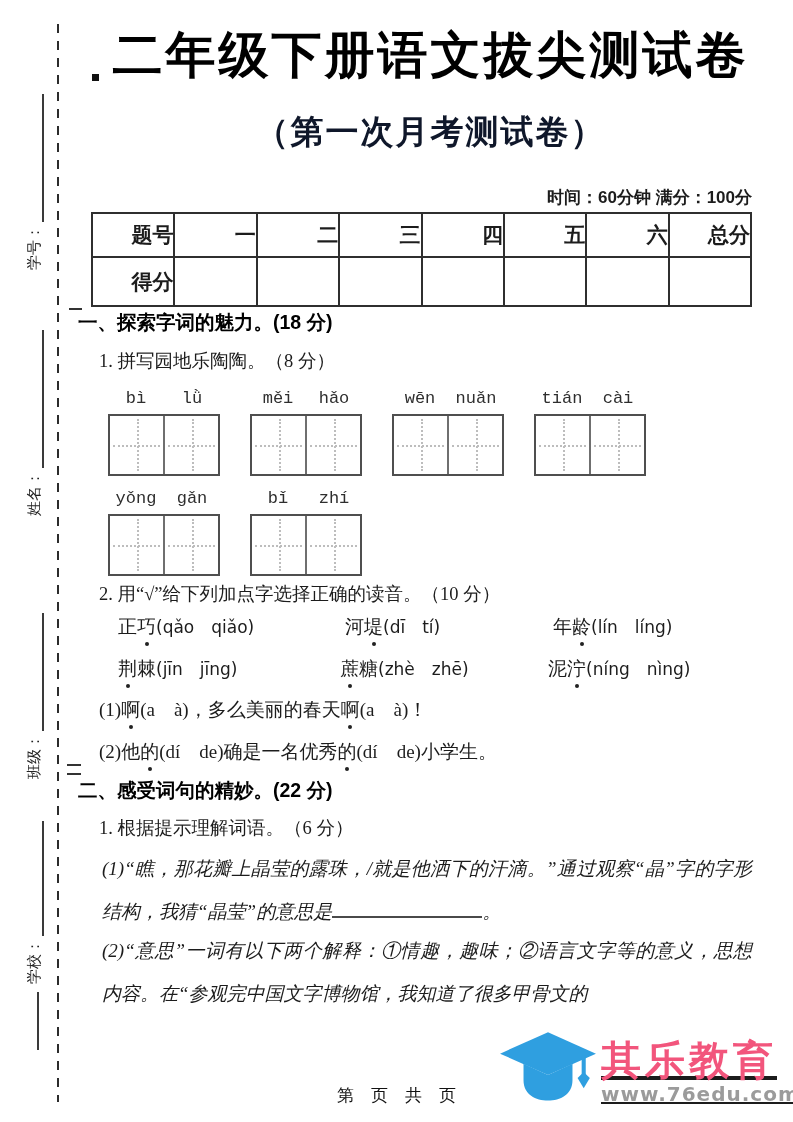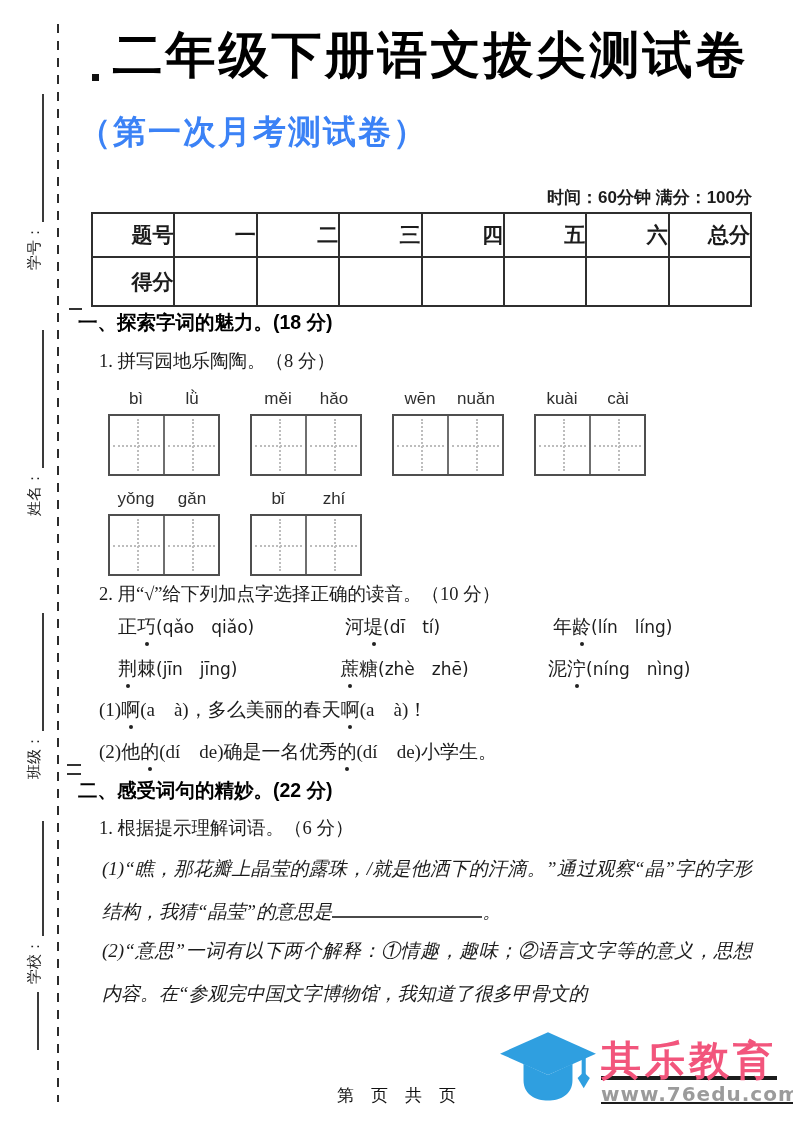--- a/index.html
+++ b/index.html
@@ -23,23 +23,23 @@
   }
   .sblank { display:inline-block; border-bottom:2px solid #3a3a3a; height:17px; }
   .side-tail { position:absolute; left:37px; top:992px; width:2px; height:58px; background:#3a3a3a; }
   
   .title {
     position:absolute; top:22px; left:78px; right:10px; text-align:center;
     font-family:"Liberation Sans",sans-serif; font-weight:bold;
     font-size:50px; letter-spacing:3px; color:#000;
   }
   .subtitle {
-    position:absolute; top:110px; left:78px; right:10px; 
+    position:absolute; top:110px; left:78px; right:10px; text-align:center;
     font-family:"Liberation Sans",sans-serif; font-weight:bold;
-    font-size:33px; letter-spacing:2px; color:#3b82f6;
+    font-size:33px; letter-spacing:2px; color:#0f172a;
   }
   .meta {
     position:absolute; top:186px; right:41px;
     font-family:"Liberation Sans",sans-serif; font-weight:bold; font-size:17px;
   }
   
   table.score {
     position:absolute; left:91px; top:212px; width:661px;
     border-collapse:collapse; table-layout:fixed;
     font-family:"Liberation Sans",sans-serif; font-weight:bold; font-size:21px;
@@ -49,21 +49,21 @@
   table.score .tr-score td { height:47px; }
   
   .sec-h {
     position:absolute; left:78px;
     font-family:"Liberation Sans",sans-serif; font-weight:bold; font-size:19.5px; color:#000;
   }
   .q-text { position:absolute; left:99px; font-size:18.5px; }
   
   .prow { position:absolute; left:108px; display:flex; gap:30px; }
   .pgroup { width:112px; }
-  .plabels { display:flex; height:25px; font-family:Liberation Sans, sans-serif; font-size:17px; color:#2e2e2e; }
+  .plabels { display:flex; height:25px; font-family:Liberation Mono, monospace; font-size:17px; color:#2e2e2e; }
   .plabels span { flex:1; text-align:center; }
   .tzg { display:flex; width:112px; height:62px; border:2px solid #4f4f4f; box-sizing:border-box; }
   .tzg .cell { flex:1; position:relative; }
   .tzg .cell + .cell { border-left:2px solid #6f6f6f; }
   .tzg .cell::before { content:""; position:absolute; left:50%; top:3px; bottom:3px; width:0; border-left:2px dotted #bdbdbd; }
   .tzg .cell::after  { content:""; position:absolute; top:50%; left:3px; right:3px; height:0; border-top:2px dotted #bdbdbd; }
   
   .wgroup { position:absolute; font-size:19px; white-space:nowrap; }
   .wpinyin { font-family:"DejaVu Sans",sans-serif; font-size:17px; }
   .dotc { position:relative; display:inline-block; }
@@ -190,21 +190,21 @@
           <span>wēn</span>
           <span>nuǎn</span>
         </div>
       <div class="tzg">
           <div class="cell"></div>
           <div class="cell"></div>
         </div>
     </div>
     <div class="pgroup">
       <div class="plabels">
-          <span>kuài</span>
+          <span>tián</span>
           <span>cài</span>
         </div>
       <div class="tzg">
           <div class="cell"></div>
           <div class="cell"></div>
         </div>
     </div>
   </div>
 
   <div class="prow" style="top:489px">

